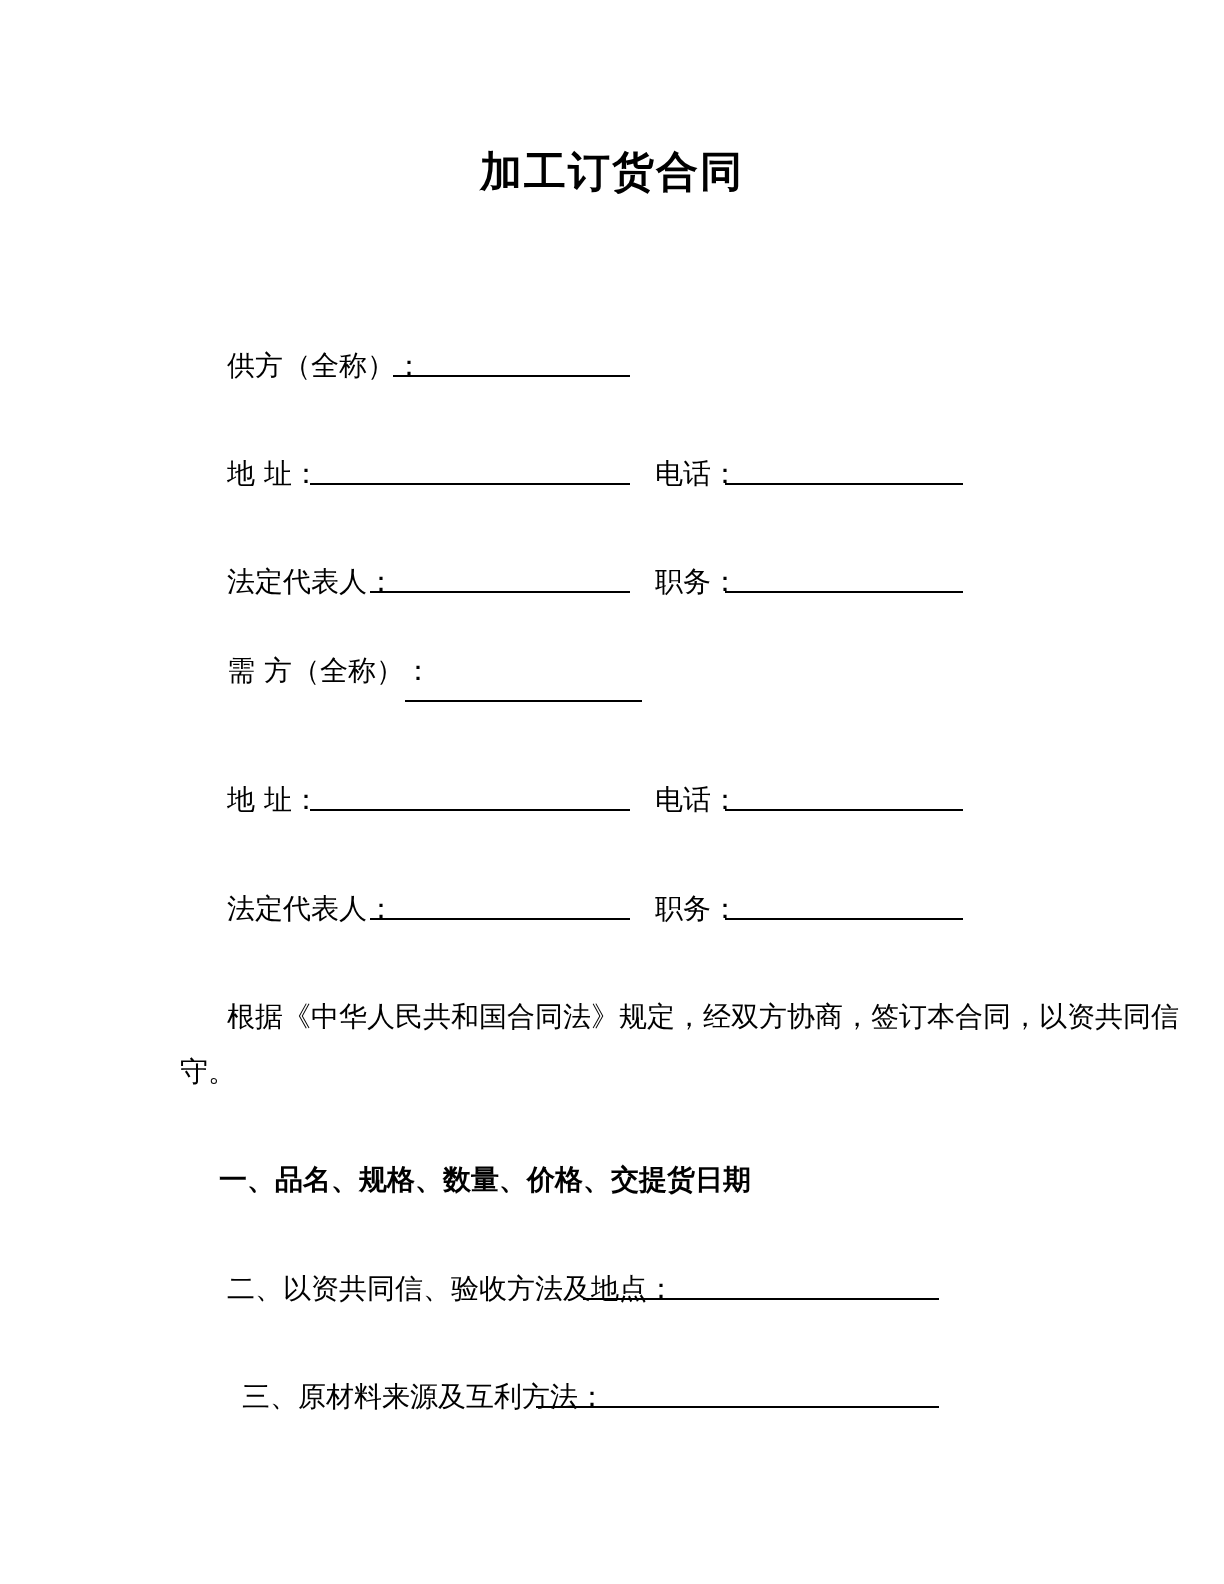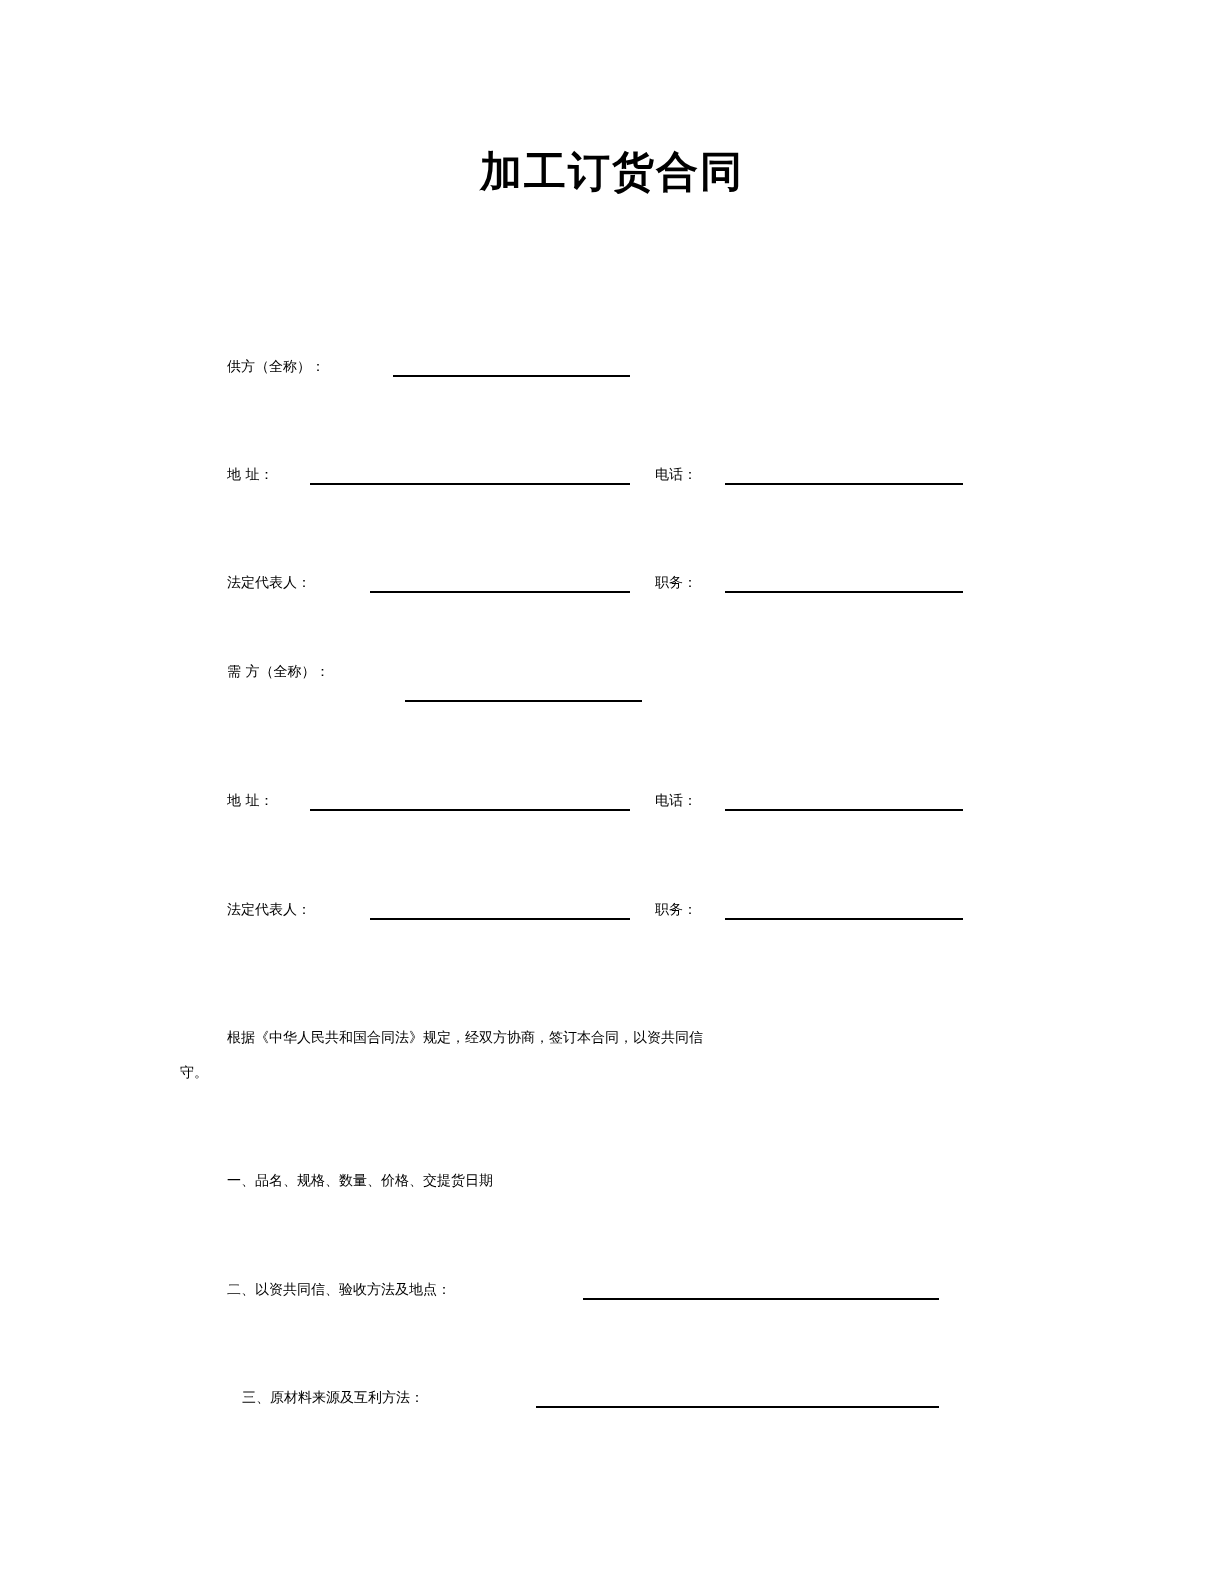--- a/index.html
+++ b/index.html
@@ -22,21 +22,21 @@
       top: 142px;
       text-align: center;
       font-family: "DejaVu Sans", "Liberation Sans", sans-serif;
       font-weight: bold;
       font-size: 42px;
       letter-spacing: 2px;
       line-height: 60px;
     }
     .line-text {
       position: absolute;
-      font-size: 14px;
+      font-size: 28px;
       line-height: 30px;
       white-space: nowrap;
     }
     .blank {
       position: absolute;
       height: 0;
       border-bottom: 2px solid #000000;
     }
   </style>
 </head>
@@ -65,24 +65,24 @@
   <div class="line-text" style="left:227px; top:785px;">地  址：</div>
   <div class="blank" style="left:310px; width:320px; top:809px;"></div>
   <div class="line-text" style="left:655px; top:785px;">电话：</div>
   <div class="blank" style="left:725px; width:238px; top:809px;"></div>
 
   <div class="line-text" style="left:227px; top:894px;">法定代表人：</div>
   <div class="blank" style="left:370px; width:260px; top:918px;"></div>
   <div class="line-text" style="left:655px; top:894px;">职务：</div>
   <div class="blank" style="left:725px; width:238px; top:918px;"></div>
 
-  <div class="line-text" style="left:227px; top:1002px;margin-top:20px;">根据《中华人民共和国合同法》规定，经双方协商，签订本合同，以资共同信</div>
+  <div class="line-text" style="left:227px; top:1002px;">根据《中华人民共和国合同法》规定，经双方协商，签订本合同，以资共同信</div>
   <div class="line-text" style="left:180px; top:1057px;">守。</div>
 
-  <div class="line-text" style="left:227px; top:1165px;">一、品名、规格、数量、价格、交提货日期</div>
+  <div class="line-text" style="left:219px; top:1165px;font-weight:bold;">一、品名、规格、数量、价格、交提货日期</div>
 
   <div class="line-text" style="left:227px; top:1274px;">二、以资共同信、验收方法及地点：</div>
   <div class="blank" style="left:583px; width:356px; top:1298px;"></div>
 
   <div class="line-text" style="left:242px; top:1382px;">三、原材料来源及互利方法：</div>
   <div class="blank" style="left:536px; width:403px; top:1406px;"></div>
 
 </div>
 
 </body></html>

